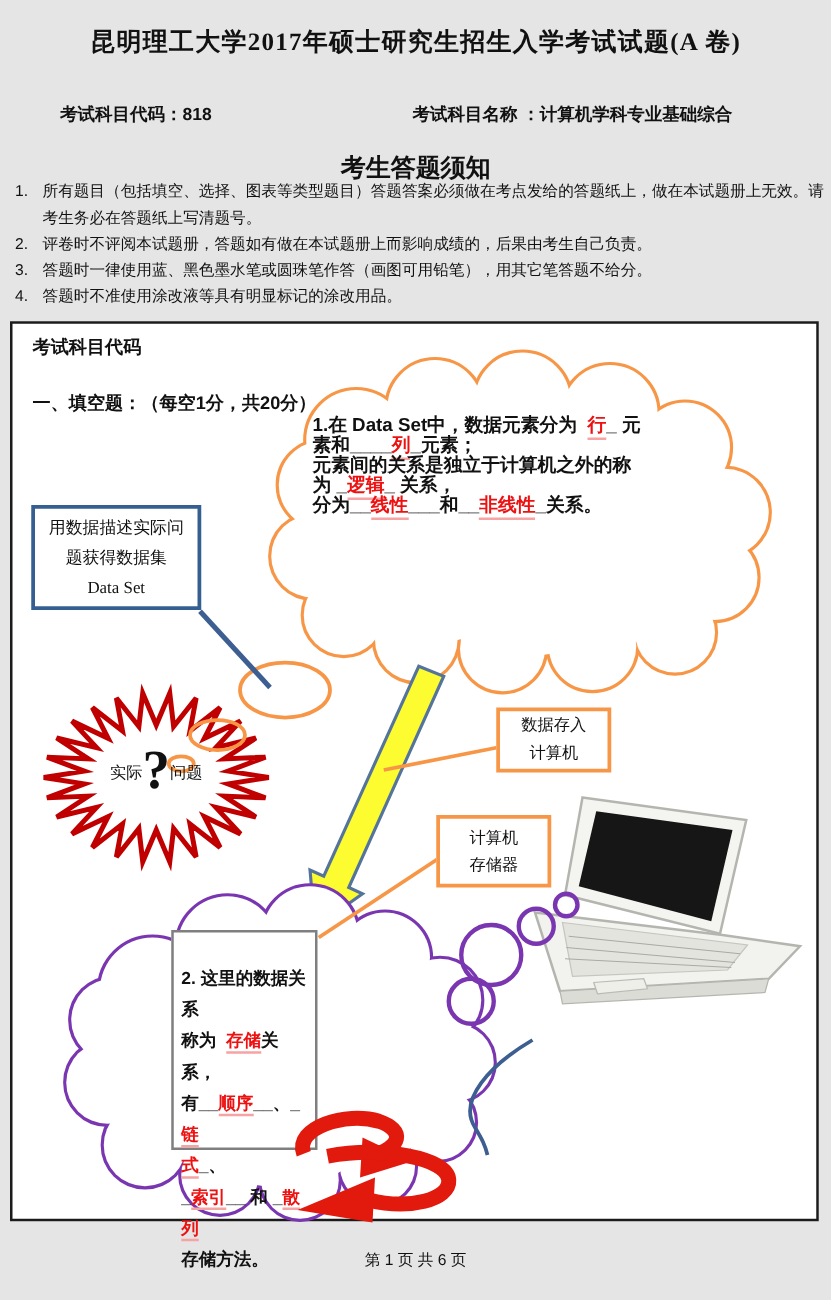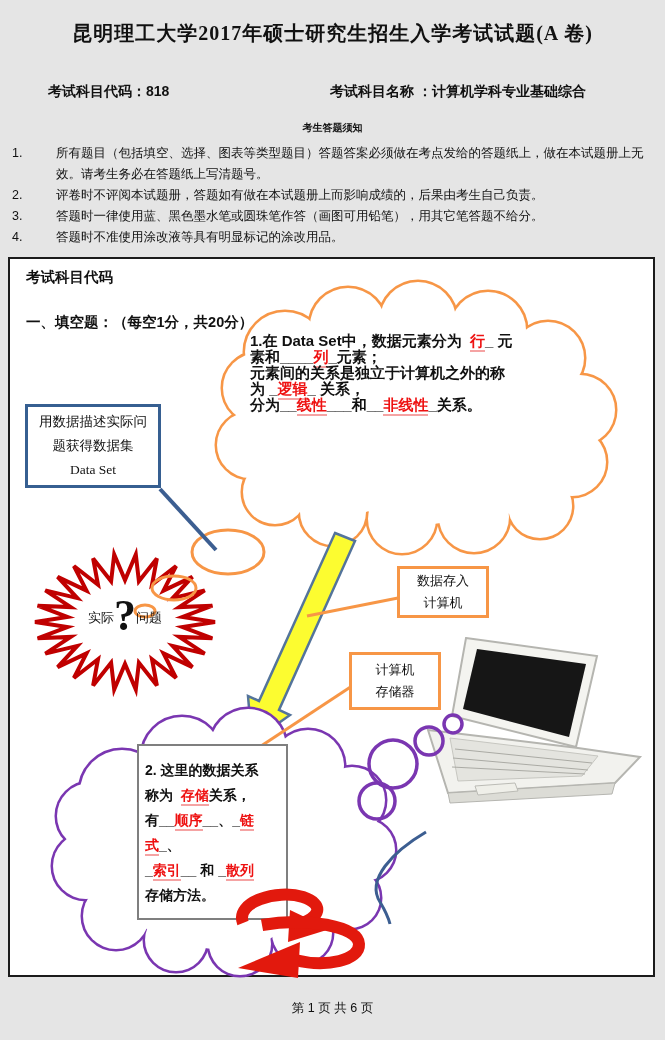--- a/index.html
+++ b/index.html
@@ -3,48 +3,48 @@
 <meta charset="utf-8">
 <style>
   html,body{margin:0;padding:0;background:#ffffff;}
   *{box-sizing:border-box;}
   .page{position:relative;width:665px;height:1040px;background:#e5e5e5;
         font-family:"Liberation Sans",sans-serif;color:#111;overflow:hidden;}
   .title{position:absolute;top:20px;left:0;width:100%;text-align:center;
          font-family:"Liberation Serif",serif;font-weight:bold;font-size:20px;letter-spacing:1px;}
   .code{position:absolute;top:83px;left:48px;font-size:14px;font-weight:bold;}
   .sname{position:absolute;top:83px;left:330px;font-size:14px;font-weight:bold;}
-  .notice-head{position:absolute;top:121px;left:0;width:100%;text-align:center;font-size:10px;font-weight:bold;}
+  .notice-head{position:absolute;top:121px;left:0;width:100%;text-align:center;font-size:20px;font-weight:bold;}
   .notice{position:absolute;top:143px;left:10px;width:650px;font-size:12.5px;line-height:21px;}
   .nrow{display:flex;}
   .nnum{flex:none;width:24px;padding-left:2px;}
-  .ntext{flex:1;margin-left:22px;}
+  .ntext{flex:1;}
   .mainbox{position:absolute;left:8px;top:257px;width:647px;height:720px;border:2px solid #1b1b1b;background:#fff;}
   .part-title{position:absolute;left:26px;top:268px;font-size:14.5px;font-weight:bold;z-index:3;}
   .qtype{position:absolute;left:26px;top:297px;font-size:14.5px;font-weight:bold;z-index:3;margin-top:16px;}
   svg.scene{position:absolute;left:0;top:0;z-index:1;}
   svg.overlay{position:absolute;left:0;top:0;z-index:4;pointer-events:none;}
   .q1{position:absolute;left:250px;top:333px;width:308px;font-size:15px;font-weight:bold;
       line-height:16px;white-space:pre-wrap;z-index:3;}
   .ans{color:#EE1111;border-bottom:2px solid #F5A3A3;padding-bottom:1px;}
   .dataset-box{position:absolute;left:25px;top:404px;width:136px;height:84px;border:3px solid #365F91;
       background:#fff;display:flex;align-items:center;justify-content:center;text-align:center;
       font-size:13.5px;line-height:24px;white-space:pre-line;font-family:"Liberation Serif",serif;z-index:3;}
   .store-box{position:absolute;left:397px;top:566px;width:92px;height:52px;border:3px solid #F79646;
       background:#fff;display:flex;align-items:center;justify-content:center;text-align:center;
-      font-size:13px;line-height:22px;white-space:pre-line;font-family:Liberation Sans, sans-serif;z-index:3;}
+      font-size:13px;line-height:22px;white-space:pre-line;font-family:Liberation Mono, monospace;z-index:3;}
   .memory-box{position:absolute;left:349px;top:652px;width:92px;height:58px;border:3px solid #F79646;
       background:#fff;display:flex;align-items:center;justify-content:center;text-align:center;
       font-size:13px;line-height:22px;white-space:pre-line;font-family:"Liberation Serif",serif;z-index:3;}
   .burst-text{position:absolute;left:55px;top:593px;width:140px;text-align:center;z-index:3;
       font-family:"Liberation Serif",serif;white-space:nowrap;}
   .bs-side{font-size:13px;vertical-align:8px;}
   .bs-mark{font-size:44px;font-weight:bold;font-family:"Liberation Serif",serif;line-height:46px;}
-  .q2-box{position:absolute;left:137px;top:744px;width:151px;height:176px;border:2px solid #7f7f7f;
-      background:#fff;padding:12px 6px;font-size:14px;font-weight:bold;line-height:25px;
+  .q2-box{position:absolute;left:137px;top:744px;width:117px;height:176px;border:2px solid #7f7f7f;
+      background:#fff;padding:24px 6px;font-size:14px;font-weight:bold;line-height:25px;
       white-space:pre-wrap;z-index:3;}
   .q3-box{position:absolute;left:388px;top:802px;width:260px;height:156px;border:3px solid #365F91;
       background:#fff;padding:10px 8px;font-size:14.5px;font-weight:bold;line-height:26px;
       white-space:pre-wrap;z-index:3;box-shadow:2px 2px 0 #b9c4d6;}
   .footer{position:absolute;top:1000px;left:0;width:100%;text-align:center;font-size:12.5px;}
 </style>
 </head>
 <body>
 
 <div class="page">

